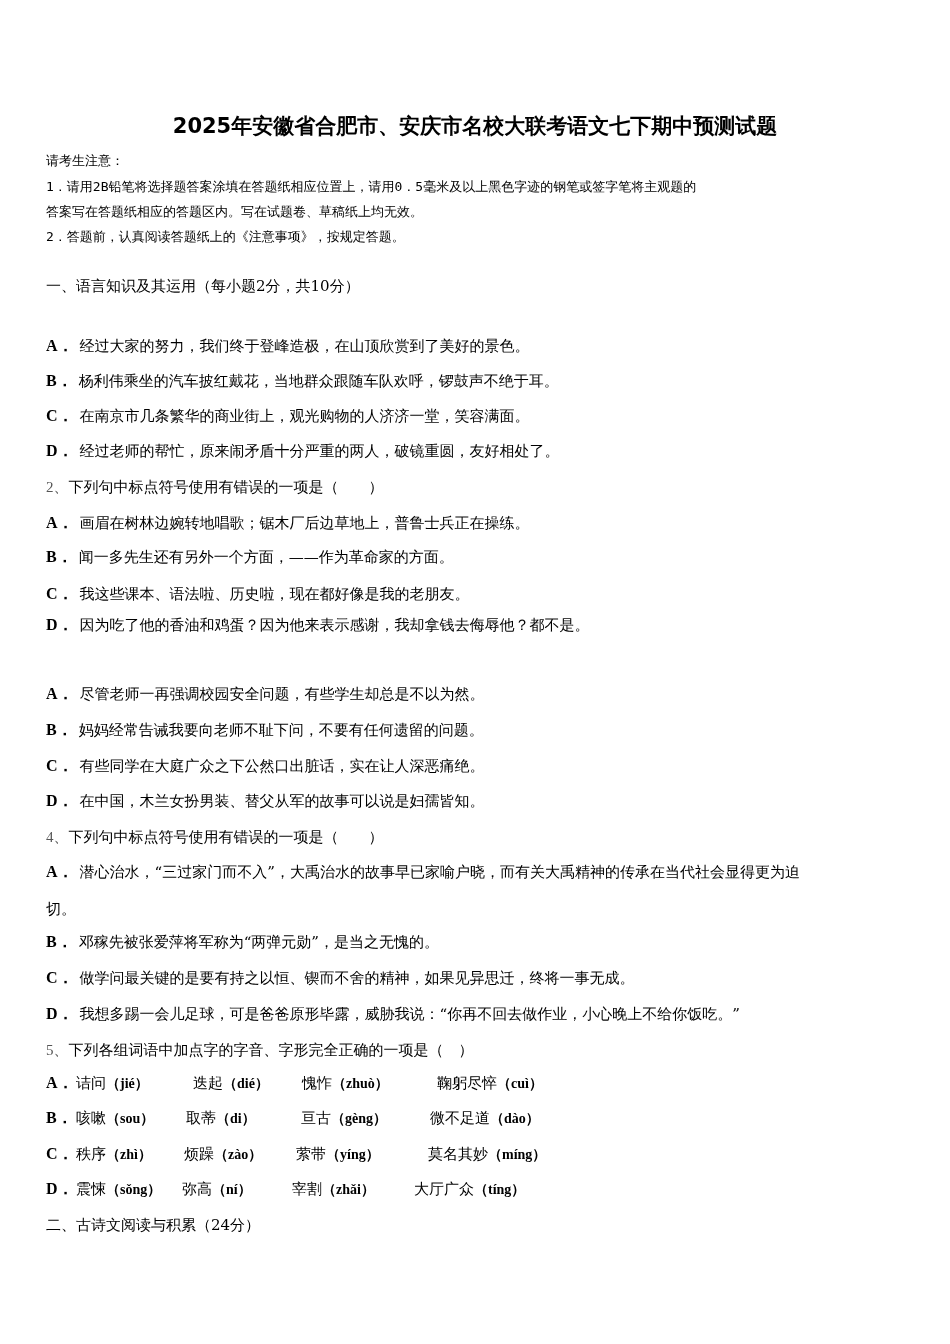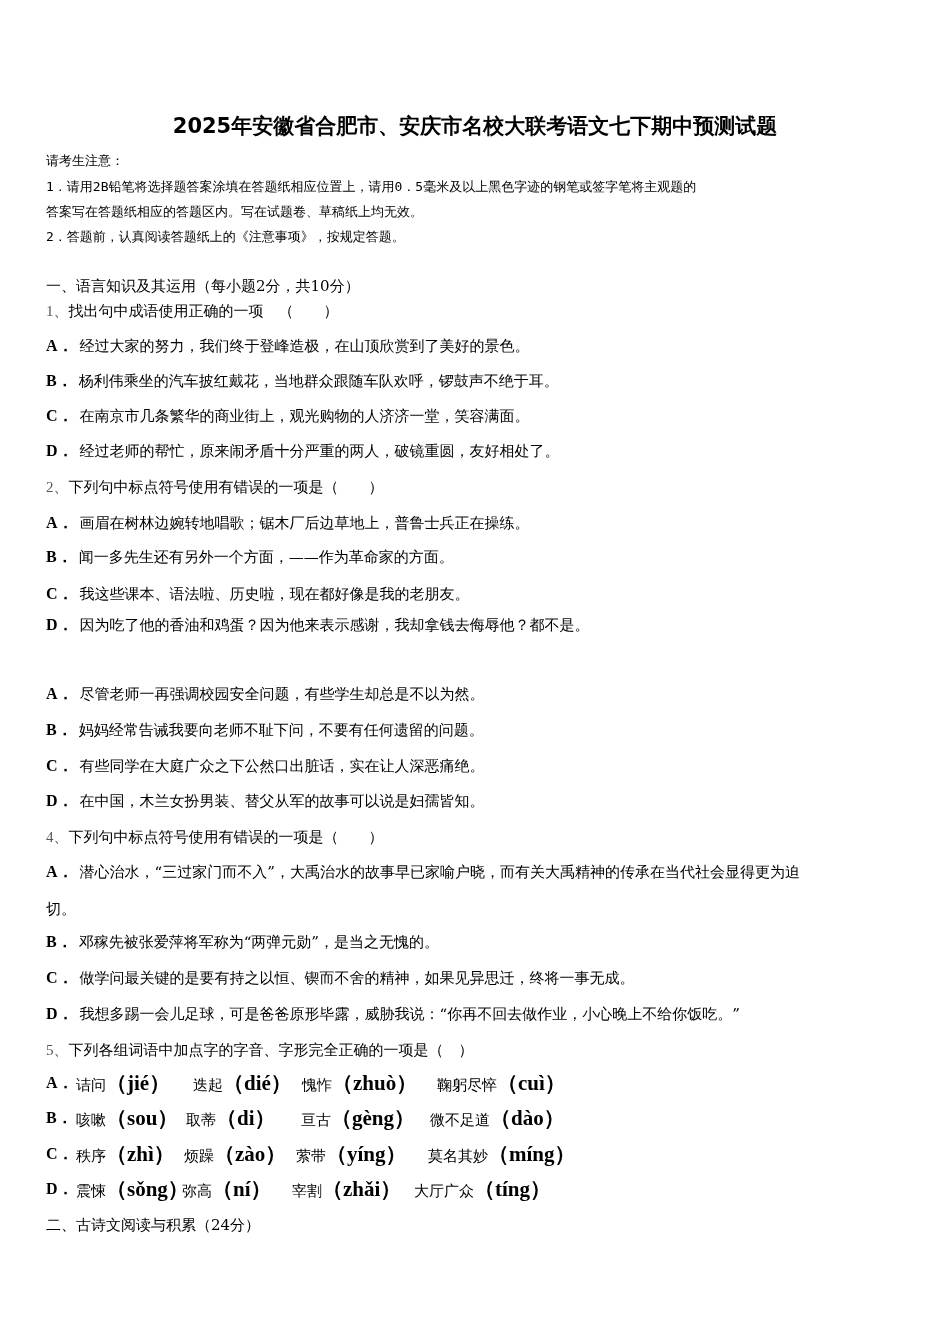--- a/index.html
+++ b/index.html
@@ -43,21 +43,21 @@
     }
     .opt-letter {
       font-family: "Liberation Serif", "DejaVu Serif", serif;
       font-weight: bold;
       font-size: 16px;
       margin-right: 6px;
     }
     .pinyin {
       font-family: "Liberation Serif", "DejaVu Serif", serif;
       font-weight: bold;
-      font-size: 21px;
+      font-size: 14px;
     }
     .qnum {
       font-family: "Liberation Serif", "DejaVu Serif", serif;
       color: #555;
     }
     .word {
       display: inline-block;
     }
   </style>
 </head>
@@ -67,23 +67,20 @@
 
   <div class="title">2025年安徽省合肥市、安庆市名校大联考语文七下期中预测试题</div>
 
   <div class="line notice" style="top:151px">请考生注意：</div>
   <div class="line notice" style="top:177px">1．请用2B铅笔将选择题答案涂填在答题纸相应位置上，请用0．5毫米及以上黑色字迹的钢笔或签字笔将主观题的</div>
   <div class="line notice" style="top:202px">答案写在答题纸相应的答题区内。写在试题卷、草稿纸上均无效。</div>
   <div class="line notice" style="top:227px">2．答题前，认真阅读答题纸上的《注意事项》，按规定答题。</div>
 
   <div class="line" style="top:276px">一、语言知识及其运用（每小题2分，共10分）</div>
 
-  <div class="line" style="top:301px">
-    <span class="qnum">1、</span><span>找出句中成语使用正确的一项　（　　）</span>
-  </div>
   <div class="line" style="top:336px">
     <span class="opt-letter">A．</span><span>经过大家的努力，我们终于登峰造极，在山顶欣赏到了美好的景色。</span>
   </div>
   <div class="line" style="top:371px">
     <span class="opt-letter">B．</span><span>杨利伟乘坐的汽车披红戴花，当地群众跟随车队欢呼，锣鼓声不绝于耳。</span>
   </div>
   <div class="line" style="top:406px">
     <span class="opt-letter">C．</span><span>在南京市几条繁华的商业街上，观光购物的人济济一堂，笑容满面。</span>
   </div>
   <div class="line" style="top:441px">

